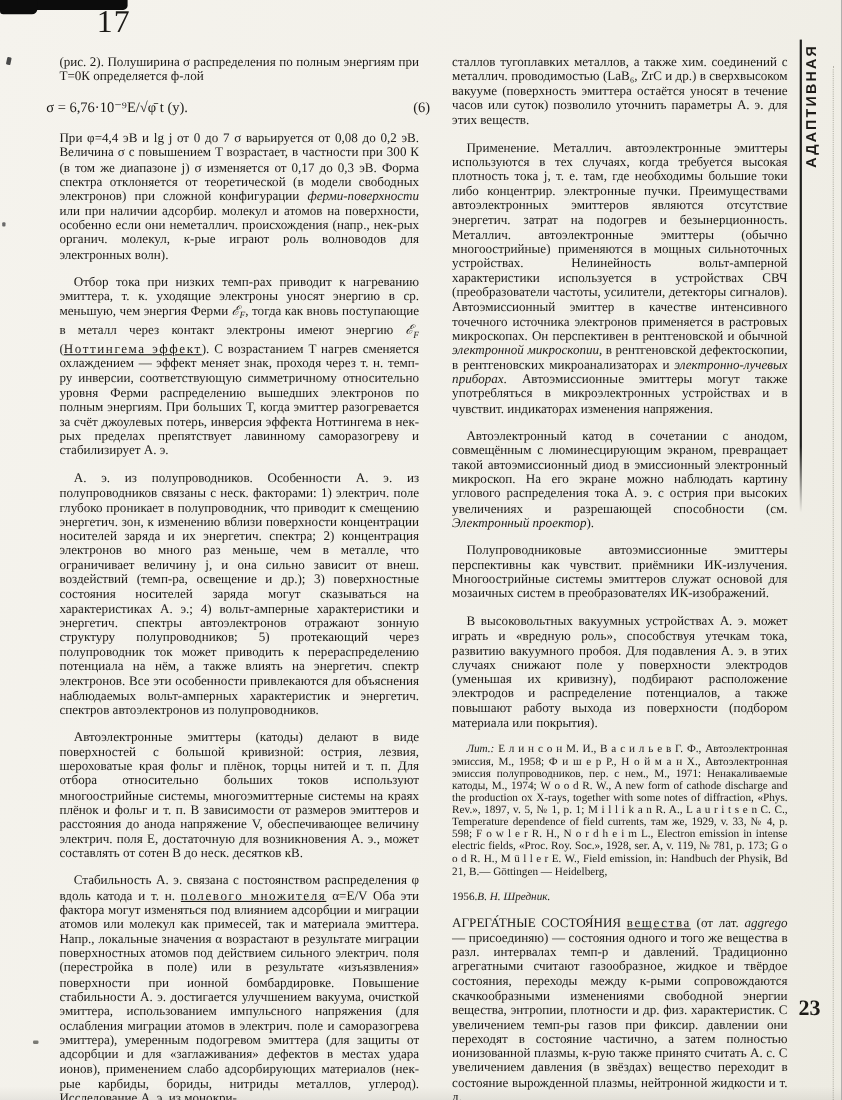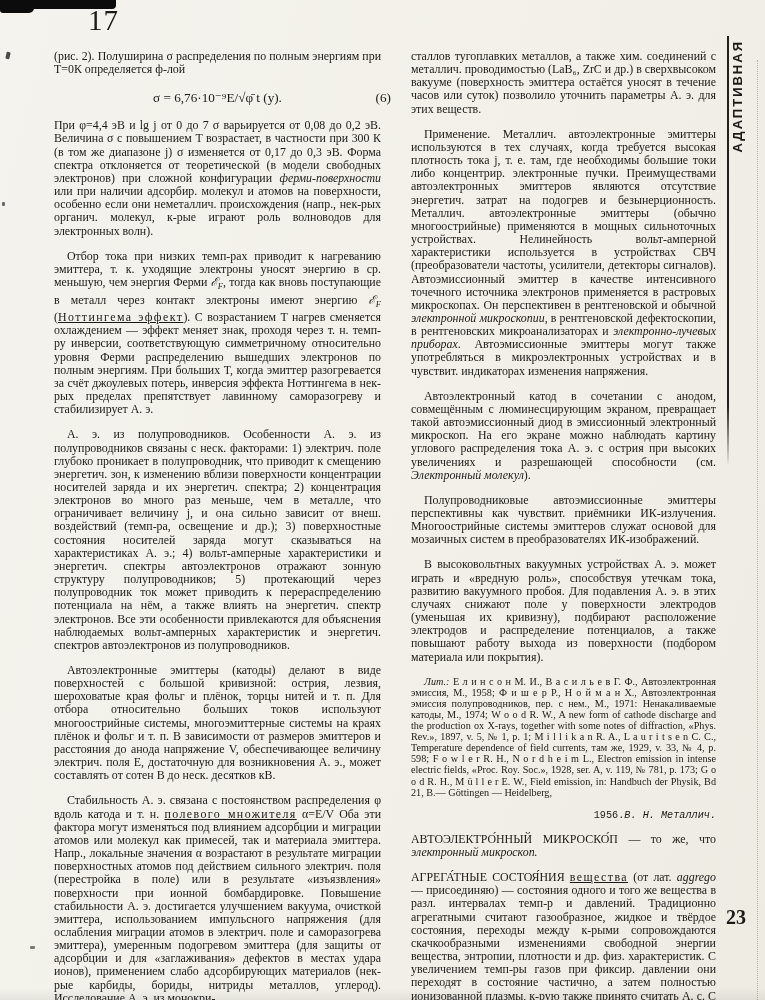--- a/index.html
+++ b/index.html
@@ -9,23 +9,23 @@
   .col{position:absolute;top:38px;font-size:11.9px;line-height:13.15px;text-align:justify;}
   #colL{left:42px;width:351px;}
   #colR{left:399px;width:329px;}
   .blk{margin:12px;padding:0;}
   .ind{text-indent:13px;}
   .small{font-size:10.2px;line-height:11.1px;}
   .sg-b{font-weight:normal;}
   .sg-i{font-style:italic;}
   .sg-sp{letter-spacing:.12em;text-decoration:underline;}
   .sg-sub{vertical-align:sub;font-size:72%;font-style:italic;}
-  .formula{position:relative;text-align:center;font-size:13.2px;line-height:19px;margin:1px 0;}
+  .formula{position:relative;text-align:left;font-size:13.2px;line-height:19px;margin:1px 0;}
   .formula .f-num{position:absolute;right:2px;top:0;}
-  .row{display:flex;justify-content:flex-end;font-family:Liberation Mono, monospace;}
+  .row{display:flex;justify-content:flex-start;}
   .pageno-l{position:absolute;left:88px;top:4px;font-size:29px;letter-spacing:1px;}
   .pageno-r{position:absolute;left:726px;top:906px;font-family:Liberation Serif, serif;
             font-weight:bold;font-size:20px;}
   .margin-label{position:absolute;left:730px;top:40px;writing-mode:vertical-rl;transform:rotate(180deg);
             font-family:"Liberation Sans",sans-serif;font-weight:bold;font-size:13px;letter-spacing:2px;}
   .col-rule{position:absolute;left:727px;top:36px;width:2px;height:430px;
             background:linear-gradient(to bottom,#20201e 0,#20201e 86%,rgba(32,32,30,0) 100%);}
   .page-edge{position:absolute;left:757px;top:60px;height:940px;width:0;border-left:1px dotted #b5b2a8;}
   .artifact{position:absolute;background:#0c0c0c;}
   .artifact-top{left:0;top:0;width:116px;height:9px;border-radius:0 0 4px 3px;}
@@ -53,29 +53,28 @@
       <div class="blk formula"><span>σ = 6,76·10⁻⁹E/√φ̄ t (y).</span><span class="f-num">(6)</span></div>
       <p class="blk"><span>При φ=4,4 эВ и lg j от 0 до 7 σ варьируется от 0,08 до 0,2 эВ. Величина σ с повышением T возрастает, в частности при 300 К (в том же диапазоне j) σ изменяется от 0,17 до 0,3 эВ. Форма спектра отклоняется от теоретической (в модели свободных электронов) при сложной конфигурации </span><span class="sg-i">ферми-поверхности</span><span> или при наличии адсорбир. молекул и атомов на поверхности, особенно если они неметаллич. происхождения (напр., нек-рых органич. молекул, к-рые играют роль волноводов для электронных волн).</span></p>
       <p class="blk ind"><span>Отбор тока при низких темп-рах приводит к нагреванию эмиттера, т. к. уходящие электроны уносят энергию в ср. меньшую, чем энергия Ферми </span><span class="sg-i">ℰ</span><span class="sg-sub">F</span><span>, тогда как вновь поступающие в металл через контакт электроны имеют энергию </span><span class="sg-i">ℰ</span><span class="sg-sub">F</span><span> (</span><span class="sg-sp">Ноттингема эффект</span><span>). С возрастанием T нагрев сменяется охлаждением — эффект меняет знак, проходя через т. н. темп-ру инверсии, соответствующую симметричному относительно уровня Ферми распределению вышедших электронов по полным энергиям. При больших T, когда эмиттер разогревается за счёт джоулевых потерь, инверсия эффекта Ноттингема в нек-рых пределах препятствует лавинному саморазогреву и стабилизирует А. э.</span></p>
       <p class="blk ind"><span class="sg-b">А. э. из полупроводников.</span><span> Особенности А. э. из полупроводников связаны с неск. факторами: 1) электрич. поле глубоко проникает в полупроводник, что приводит к смещению энергетич. зон, к изменению вблизи поверхности концентрации носителей заряда и их энергетич. спектра; 2) концентрация электронов во много раз меньше, чем в металле, что ограничивает величину j, и она сильно зависит от внеш. воздействий (темп-ра, освещение и др.); 3) поверхностные состояния носителей заряда могут сказываться на характеристиках А. э.; 4) вольт-амперные характеристики и энергетич. спектры автоэлектронов отражают зонную структуру полупроводников; 5) протекающий через полупроводник ток может приводить к перераспределению потенциала на нём, а также влиять на энергетич. спектр электронов. Все эти особенности привлекаются для объяснения наблюдаемых вольт-амперных характеристик и энергетич. спектров автоэлектронов из полупроводников.</span></p>
       <p class="blk ind"><span class="sg-b">Автоэлектронные эмиттеры</span><span> (катоды) делают в виде поверхностей с большой кривизной: острия, лезвия, шероховатые края фольг и плёнок, торцы нитей и т. п. Для отбора относительно больших токов используют многоострийные системы, многоэмиттерные системы на краях плёнок и фольг и т. п. В зависимости от размеров эмиттеров и расстояния до анода напряжение V, обеспечивающее величину электрич. поля E, достаточную для возникновения А. э., может составлять от сотен В до неск. десятков кВ.</span></p>
       <p class="blk ind"><span>Стабильность А. э. связана с постоянством распределения φ вдоль катода и т. н. </span><span class="sg-sp">полевого множителя</span><span> α=E/V Оба эти фактора могут изменяться под влиянием адсорбции и миграции атомов или молекул как примесей, так и материала эмиттера. Напр., локальные значения α возрастают в результате миграции поверхностных атомов под действием сильного электрич. поля (перестройка в поле) или в результате «изъязвления» поверхности при ионной бомбардировке. Повышение стабильности А. э. достигается улучшением вакуума, очисткой эмиттера, использованием импульсного напряжения (для ослабления миграции атомов в электрич. поле и саморазогрева эмиттера), умеренным подогревом эмиттера (для защиты от адсорбции и для «заглаживания» дефектов в местах удара ионов), применением слабо адсорбирующих материалов (нек-рые карбиды, бориды, нитриды металлов, углерод). Исследование А. э. из монокри-</span></p>
     </div>
   <div class="col" id="colR">
       <p class="blk"><span>сталлов тугоплавких металлов, а также хим. соединений с металлич. проводимостью (LaB₆, ZrC и др.) в сверхвысоком вакууме (поверхность эмиттера остаётся уносят в течение часов или суток) позволило уточнить параметры А. э. для этих веществ.</span></p>
       <p class="blk ind"><span class="sg-b">Применение.</span><span> Металлич. автоэлектронные эмиттеры используются в тех случаях, когда требуется высокая плотность тока j, т. е. там, где необходимы большие токи либо концентрир. электронные пучки. Преимуществами автоэлектронных эмиттеров являются отсутствие энергетич. затрат на подогрев и безынерционность. Металлич. автоэлектронные эмиттеры (обычно многоострийные) применяются в мощных сильноточных устройствах. Нелинейность вольт-амперной характеристики используется в устройствах СВЧ (преобразователи частоты, усилители, детекторы сигналов). Автоэмиссионный эмиттер в качестве интенсивного точечного источника электронов применяется в растровых микроскопах. Он перспективен в рентгеновской и обычной </span><span class="sg-i">электронной микроскопии</span><span>, в рентгеновской дефектоскопии, в рентгеновских микроанализаторах и </span><span class="sg-i">электронно-лучевых приборах</span><span>. Автоэмиссионные эмиттеры могут также употребляться в микроэлектронных устройствах и в чувствит. индикаторах изменения напряжения.</span></p>
-      <p class="blk ind"><span>Автоэлектронный катод в сочетании с анодом, совмещённым с люминесцирующим экраном, превращает такой автоэмиссионный диод в эмиссионный электронный микроскоп. На его экране можно наблюдать картину углового распределения тока А. э. с острия при высоких увеличениях и разрешающей способности (см. </span><span class="sg-i">Электронный молекул</span><span>).</span></p>
+      <p class="blk ind"><span>Автоэлектронный катод в сочетании с анодом, совмещённым с люминесцирующим экраном, превращает такой автоэмиссионный диод в эмиссионный электронный микроскоп. На его экране можно наблюдать картину углового распределения тока А. э. с острия при высоких увеличениях и разрешающей способности (см. </span><span class="sg-i">Электронный проектор</span><span>).</span></p>
       <p class="blk ind"><span>Полупроводниковые автоэмиссионные эмиттеры перспективны как чувствит. приёмники ИК-излучения. Многоострийные системы эмиттеров служат основой для мозаичных систем в преобразователях ИК-изображений.</span></p>
       <p class="blk ind"><span>В высоковольтных вакуумных устройствах А. э. может играть и «вредную роль», способствуя утечкам тока, развитию вакуумного пробоя. Для подавления А. э. в этих случаях снижают поле у поверхности электродов (уменьшая их кривизну), подбирают расположение электродов и распределение потенциалов, а также повышают работу выхода из поверхности (подбором материала или покрытия).</span></p>
       <p class="blk ind small"><span class="sg-i">Лит.:</span><span> Е л и н с о н  М. И.,  В а с и л ь е в  Г. Ф., Автоэлектронная эмиссия, М., 1958; Ф и ш е р  Р.,  Н о й м а н  Х., Автоэлектронная эмиссия полупроводников, пер. с нем., М., 1971: Ненакаливаемые катоды, М., 1974; W o o d  R. W., A new form of cathode discharge and the production ox X-rays, together with some  notes of diffraction, «Phys. Rev.», 1897, v. 5, № 1, p. 1; M i l l i k a n  R. A.,  L a u r i t s e n  C. C., Temperature dependence of field currents, там же, 1929, v. 33, № 4, p. 598; F o w l e r  R. H.,  N o r d h e i m  L.,  Electron  emission  in intense electric fields, «Proc. Roy. Soc.», 1928, ser. A, v. 119, № 781, p. 173; G o o d  R. H.,  M ü l l e r  E. W., Field emission, in: Handbuch der Physik, Bd 21, B.— Göttingen — Heidelberg,</span></p>
       <div class="blk row small">
         <span>1956.</span>
-        <span class="sg-i">В. Н. Металлич.</span>
+        <span class="sg-i">В. Н. Шредник.</span>
       </div>
-      <p class="blk"><span class="sg-b">АВТОЭЛЕКТРО́ННЫЙ МИКРОСКО́П</span><span> — то же, что </span><span class="sg-i">электронный микроскоп.</span></p>
       <p class="blk"><span class="sg-b">АГРЕГА́ТНЫЕ СОСТОЯ́НИЯ</span><span> </span><span class="sg-sp">вещества</span><span> (от лат. </span><span class="sg-i">aggrego</span><span> — присоединяю) — состояния одного и того же вещества в разл. интервалах темп-р и давлений. Традиционно агрегатными считают газообразное, жидкое и твёрдое состояния, переходы между к-рыми сопровождаются скачкообразными изменениями свободной энергии вещества, энтропии, плотности и др. физ. характеристик. С увеличением темп-ры газов при фиксир. давлении они переходят в состояние частично, а затем полностью ионизованной плазмы, к-рую также принято считать А. с. С увеличением давления (в звёздах) вещество переходит в состояние вырожденной плазмы, нейтронной жидкости и т. д.</span></p>
       <p class="blk ind"><span>Понятие А. с. не является точно определённым, более точным является понятие </span><span class="sg-i">фазы.</span></p>
       <p class="blk"><span class="sg-b">АДАПТИ́ВНАЯ АНТЕ́ННА</span><span> (от лат. adapto — приспособляю,  прилаживаю) — разновидность </span><span class="sg-i">антенны с обработкой сигналов</span><span>, предназначенная для максими-</span></p>
     </div>
 
   <div class="col-rule"></div>
   <div class="margin-label">АДАПТИВНАЯ</div>
   <div class="pageno-r">23</div>
   <div class="page-edge"></div>
   <div class="bottom-shade"></div>

